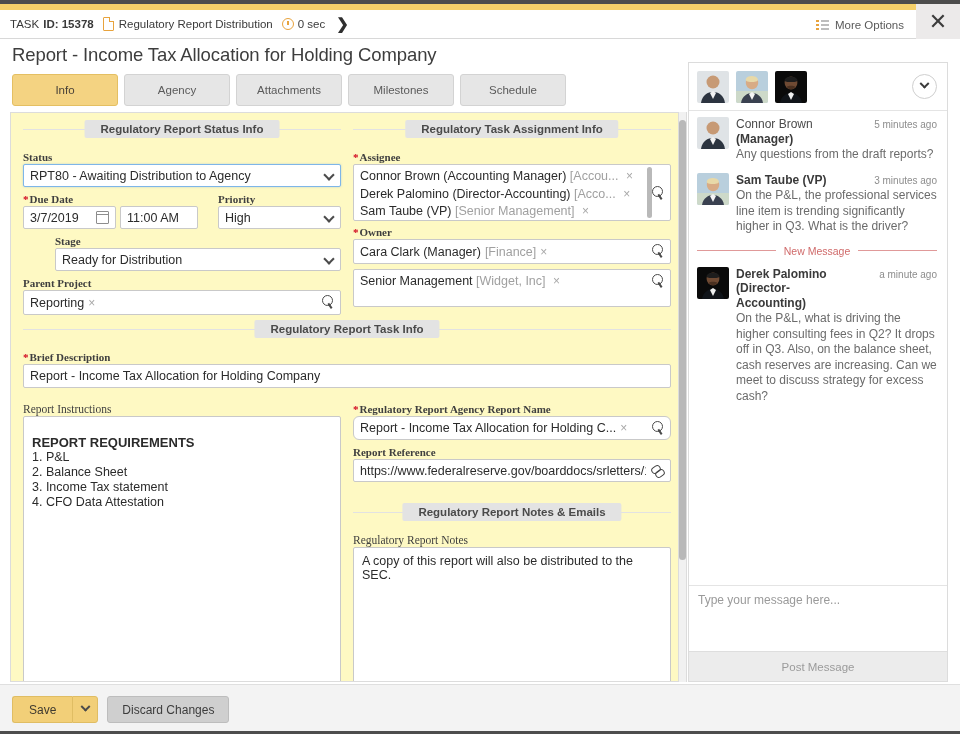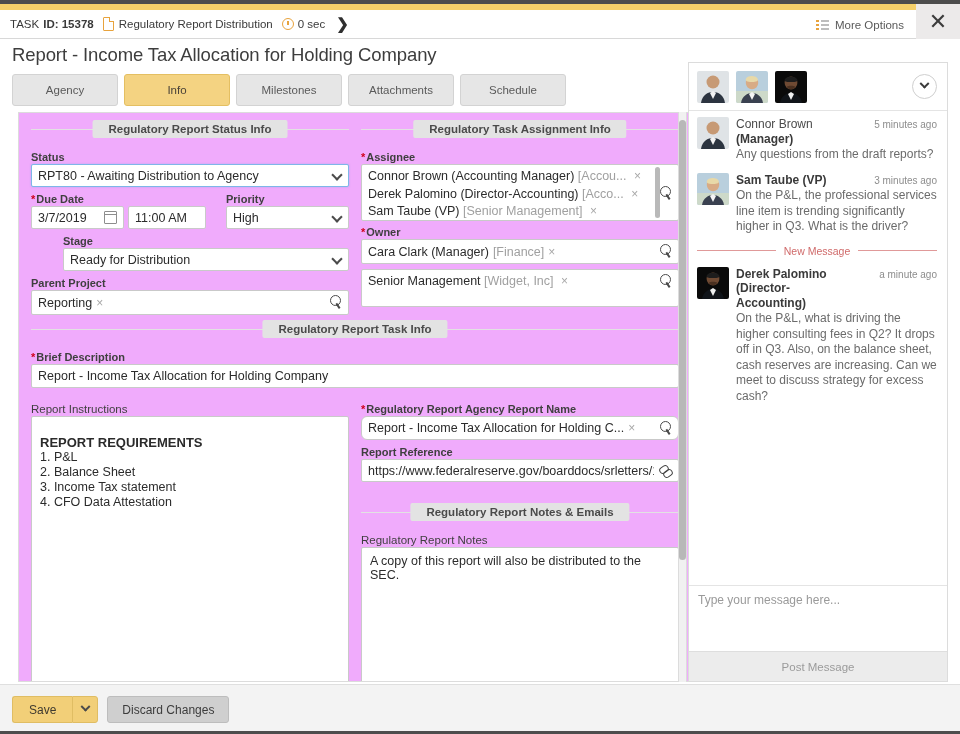--- a/index.html
+++ b/index.html
@@ -64,32 +64,32 @@
   .tab {
     height:32px; min-width:106px; padding:0 16px;
     display:flex; align-items:center; justify-content:center;
     background:#e6e6e6; border:1px solid #d3d3d3; border-radius:3px;
     font-size:11.5px; color:#5a5a5a; cursor:pointer;
   }
   .tab.active { background:#f4d382; border-color:#e4bf62; color:#4a4238; }
 
   
   #form-panel {
-    position:absolute; left:18px; top:112px; width:672px; height:570px;
-    background:#f0abfc; border:1px solid #dcdcdc; border-right:none;
+    position:absolute; left:10px; top:112px; width:672px; height:570px;
+    background:#fef9c3; border:1px solid #dcdcdc; border-right:none;
     overflow:hidden;
   }
   .group-bar { position:relative; height:16px; margin:0; }
   .group-bar .line { position:absolute; left:0; right:0; top:8px; height:1px; background:#e2e2e2; }
   .group-bar .title {
     position:absolute; left:50%; transform:translateX(-50%); top:-1px;
     background:#e3e3e3; color:#4a4a4a; font-size:11.5px; font-weight:bold;
     padding:3px 16px; border-radius:2px; white-space:nowrap;
   }
-  .fld-label { font-size:11px; color:#3f3f3f; font-weight:bold; margin-bottom:1px; display:block; }
+  .fld-label { font-size:11px; color:#3f3f3f; font-weight:bold; margin-bottom:1px; display:block;font-family:Liberation Serif, serif; }
   .req { color:#d0021b; font-weight:bold; margin-right:1px; }
   .ctl {
     width:100%; height:23px; border:1px solid #c9c9c9; border-radius:2px; background:#fff;
     font-family:"Liberation Sans", sans-serif; font-size:12.5px; color:#2b2b2b;
     padding:0 6px; display:flex; align-items:center; position:relative;
   }
   .ctl.focus { border:1px solid #7eb6e8; box-shadow:0 0 2px rgba(110,170,230,.5); }
   .caret { position:absolute; right:7px; top:6px; width:8px; height:8px;
            border-right:2px solid #4b4b4b; border-bottom:2px solid #4b4b4b; transform:rotate(45deg); }
   .mag { position:absolute; right:6px; top:3px; width:14px; height:16px; }
@@ -206,31 +206,31 @@
   </span>
   <span>More Options</span>
 </div>
 <div id="close-btn">
   <span>✕</span>
 </div>
 
 <div id="page-title">Report - Income Tax Allocation for Holding Company</div>
 
 <div id="tabs">
+  <div class="tab active">
+      <span>Info</span>
+    </div>
   <div class="tab">
       <span>Agency</span>
     </div>
-  <div class="tab active">
-      <span>Info</span>
+  <div class="tab">
+      <span>Attachments</span>
     </div>
   <div class="tab">
       <span>Milestones</span>
-    </div>
-  <div class="tab">
-      <span>Attachments</span>
     </div>
   <div class="tab">
       <span>Schedule</span>
     </div>
 </div>
 
 <div id="form-panel">
 
   <div class="col-left">
     <div class="group-bar">

